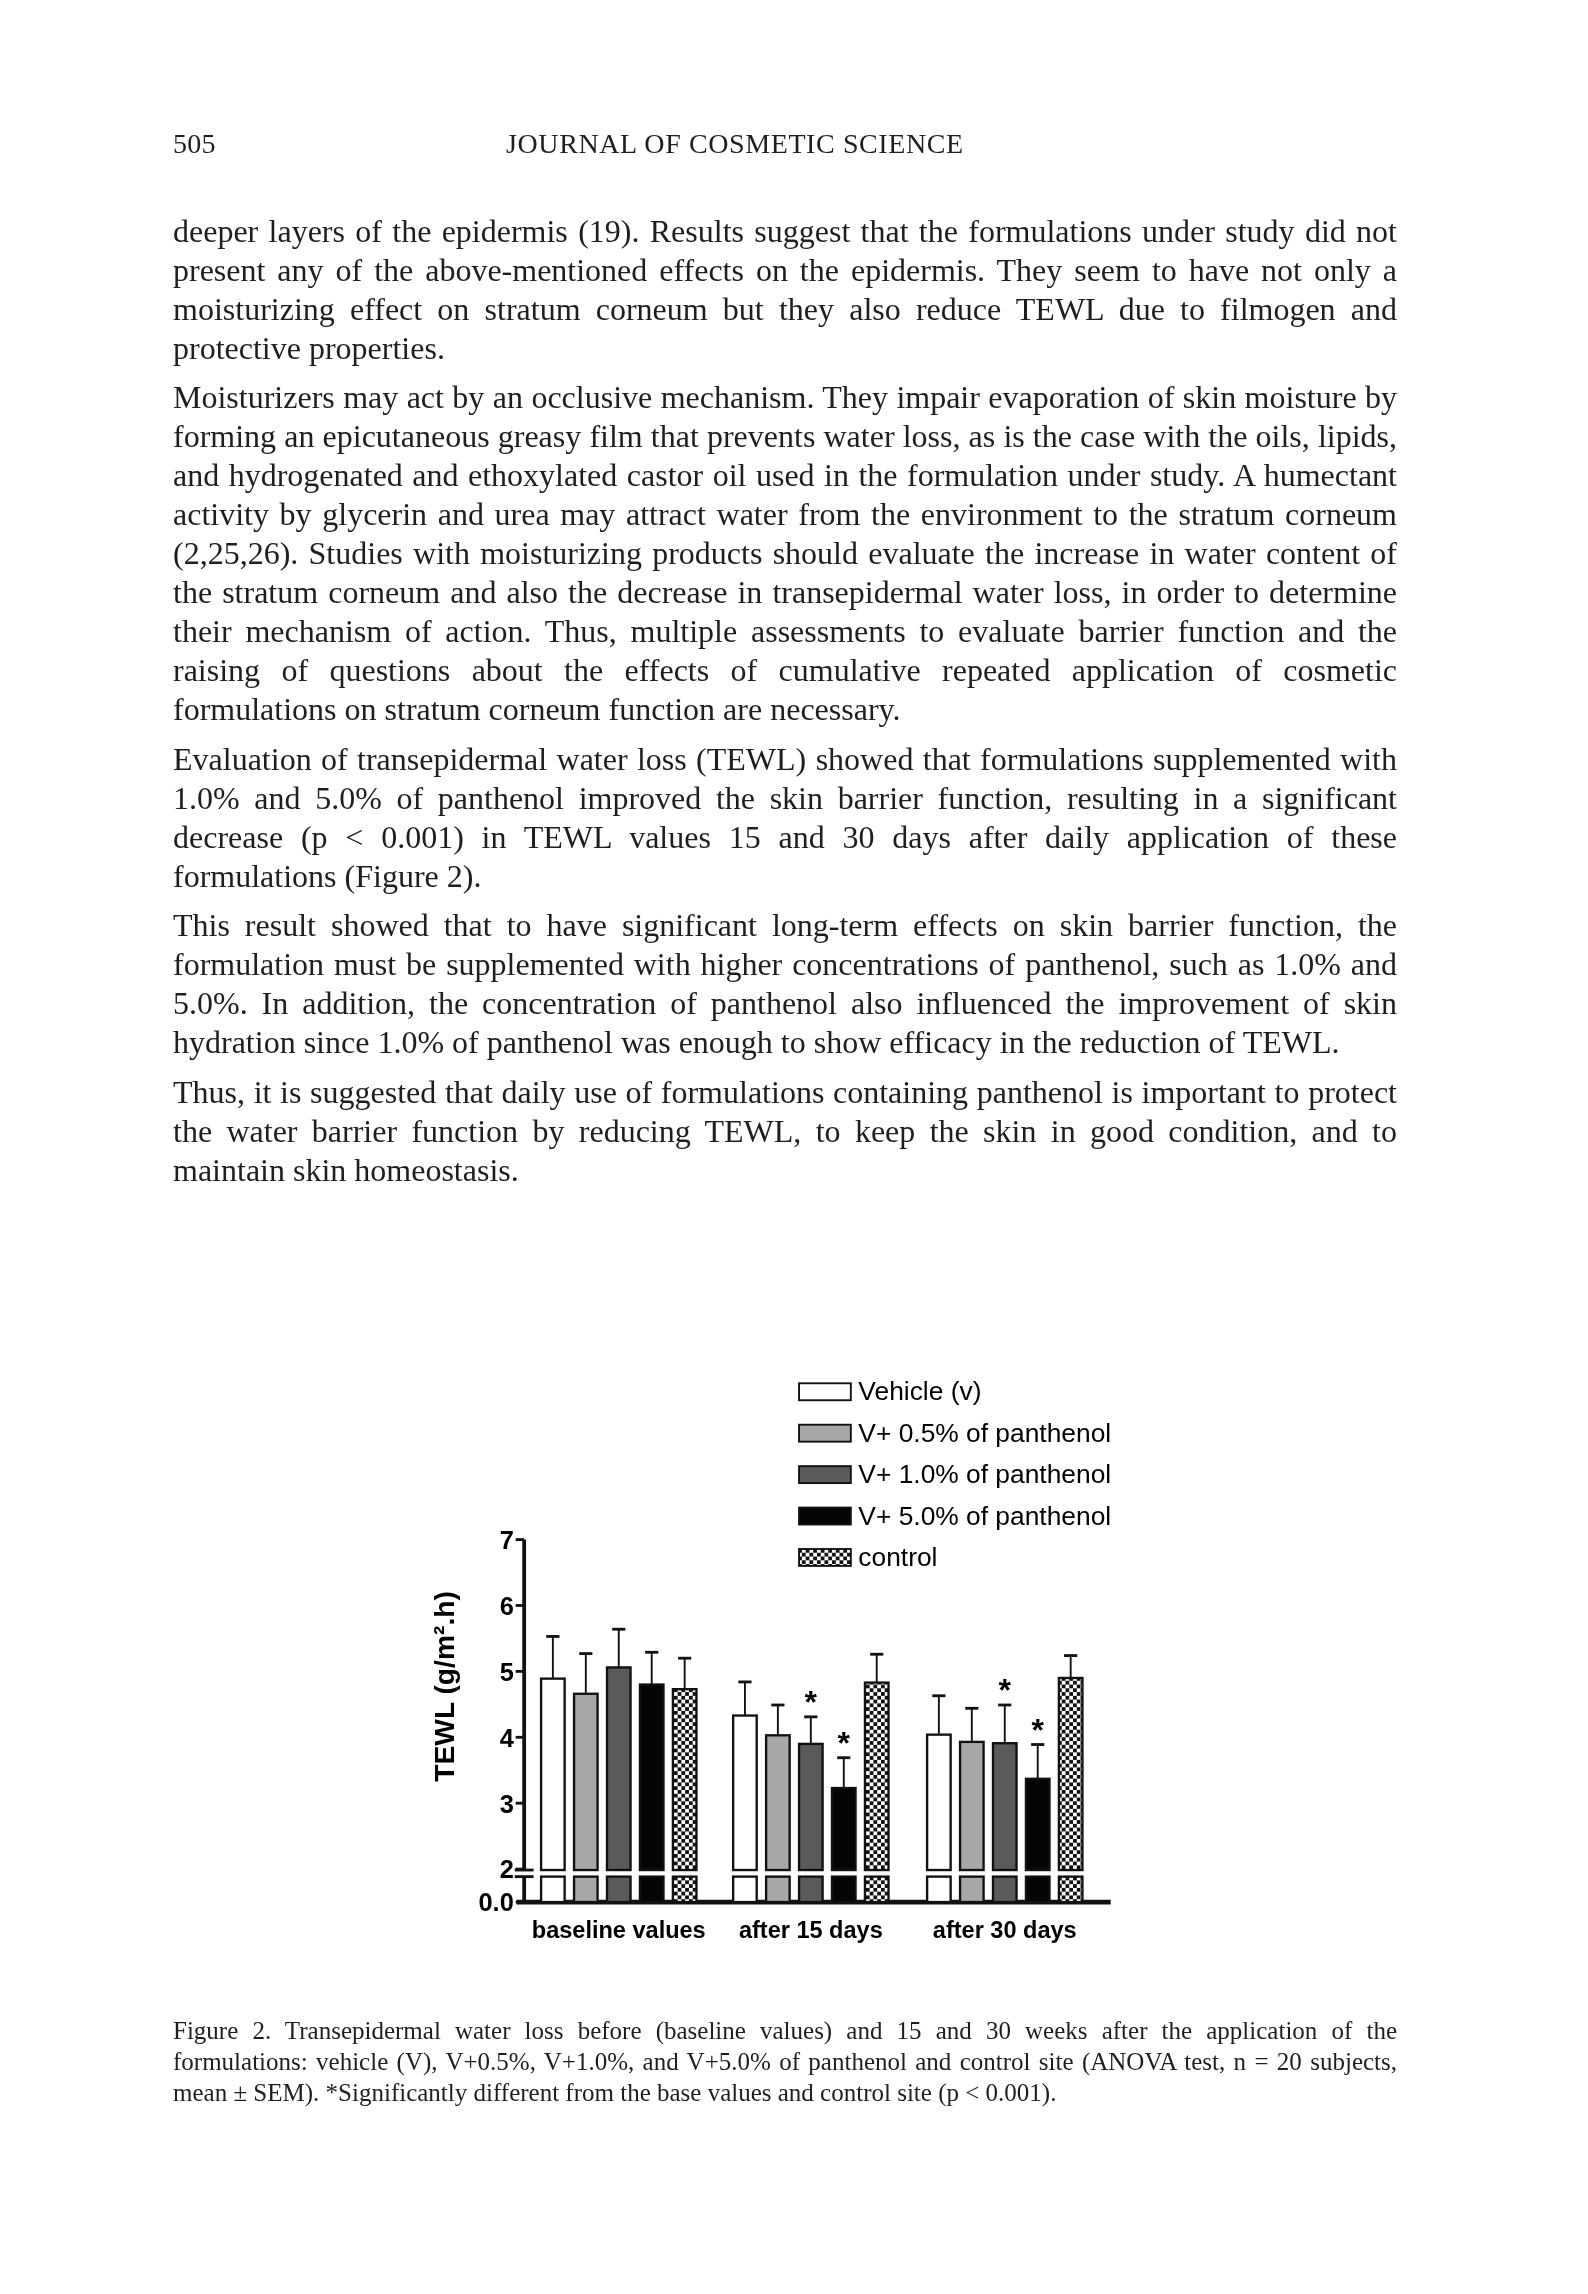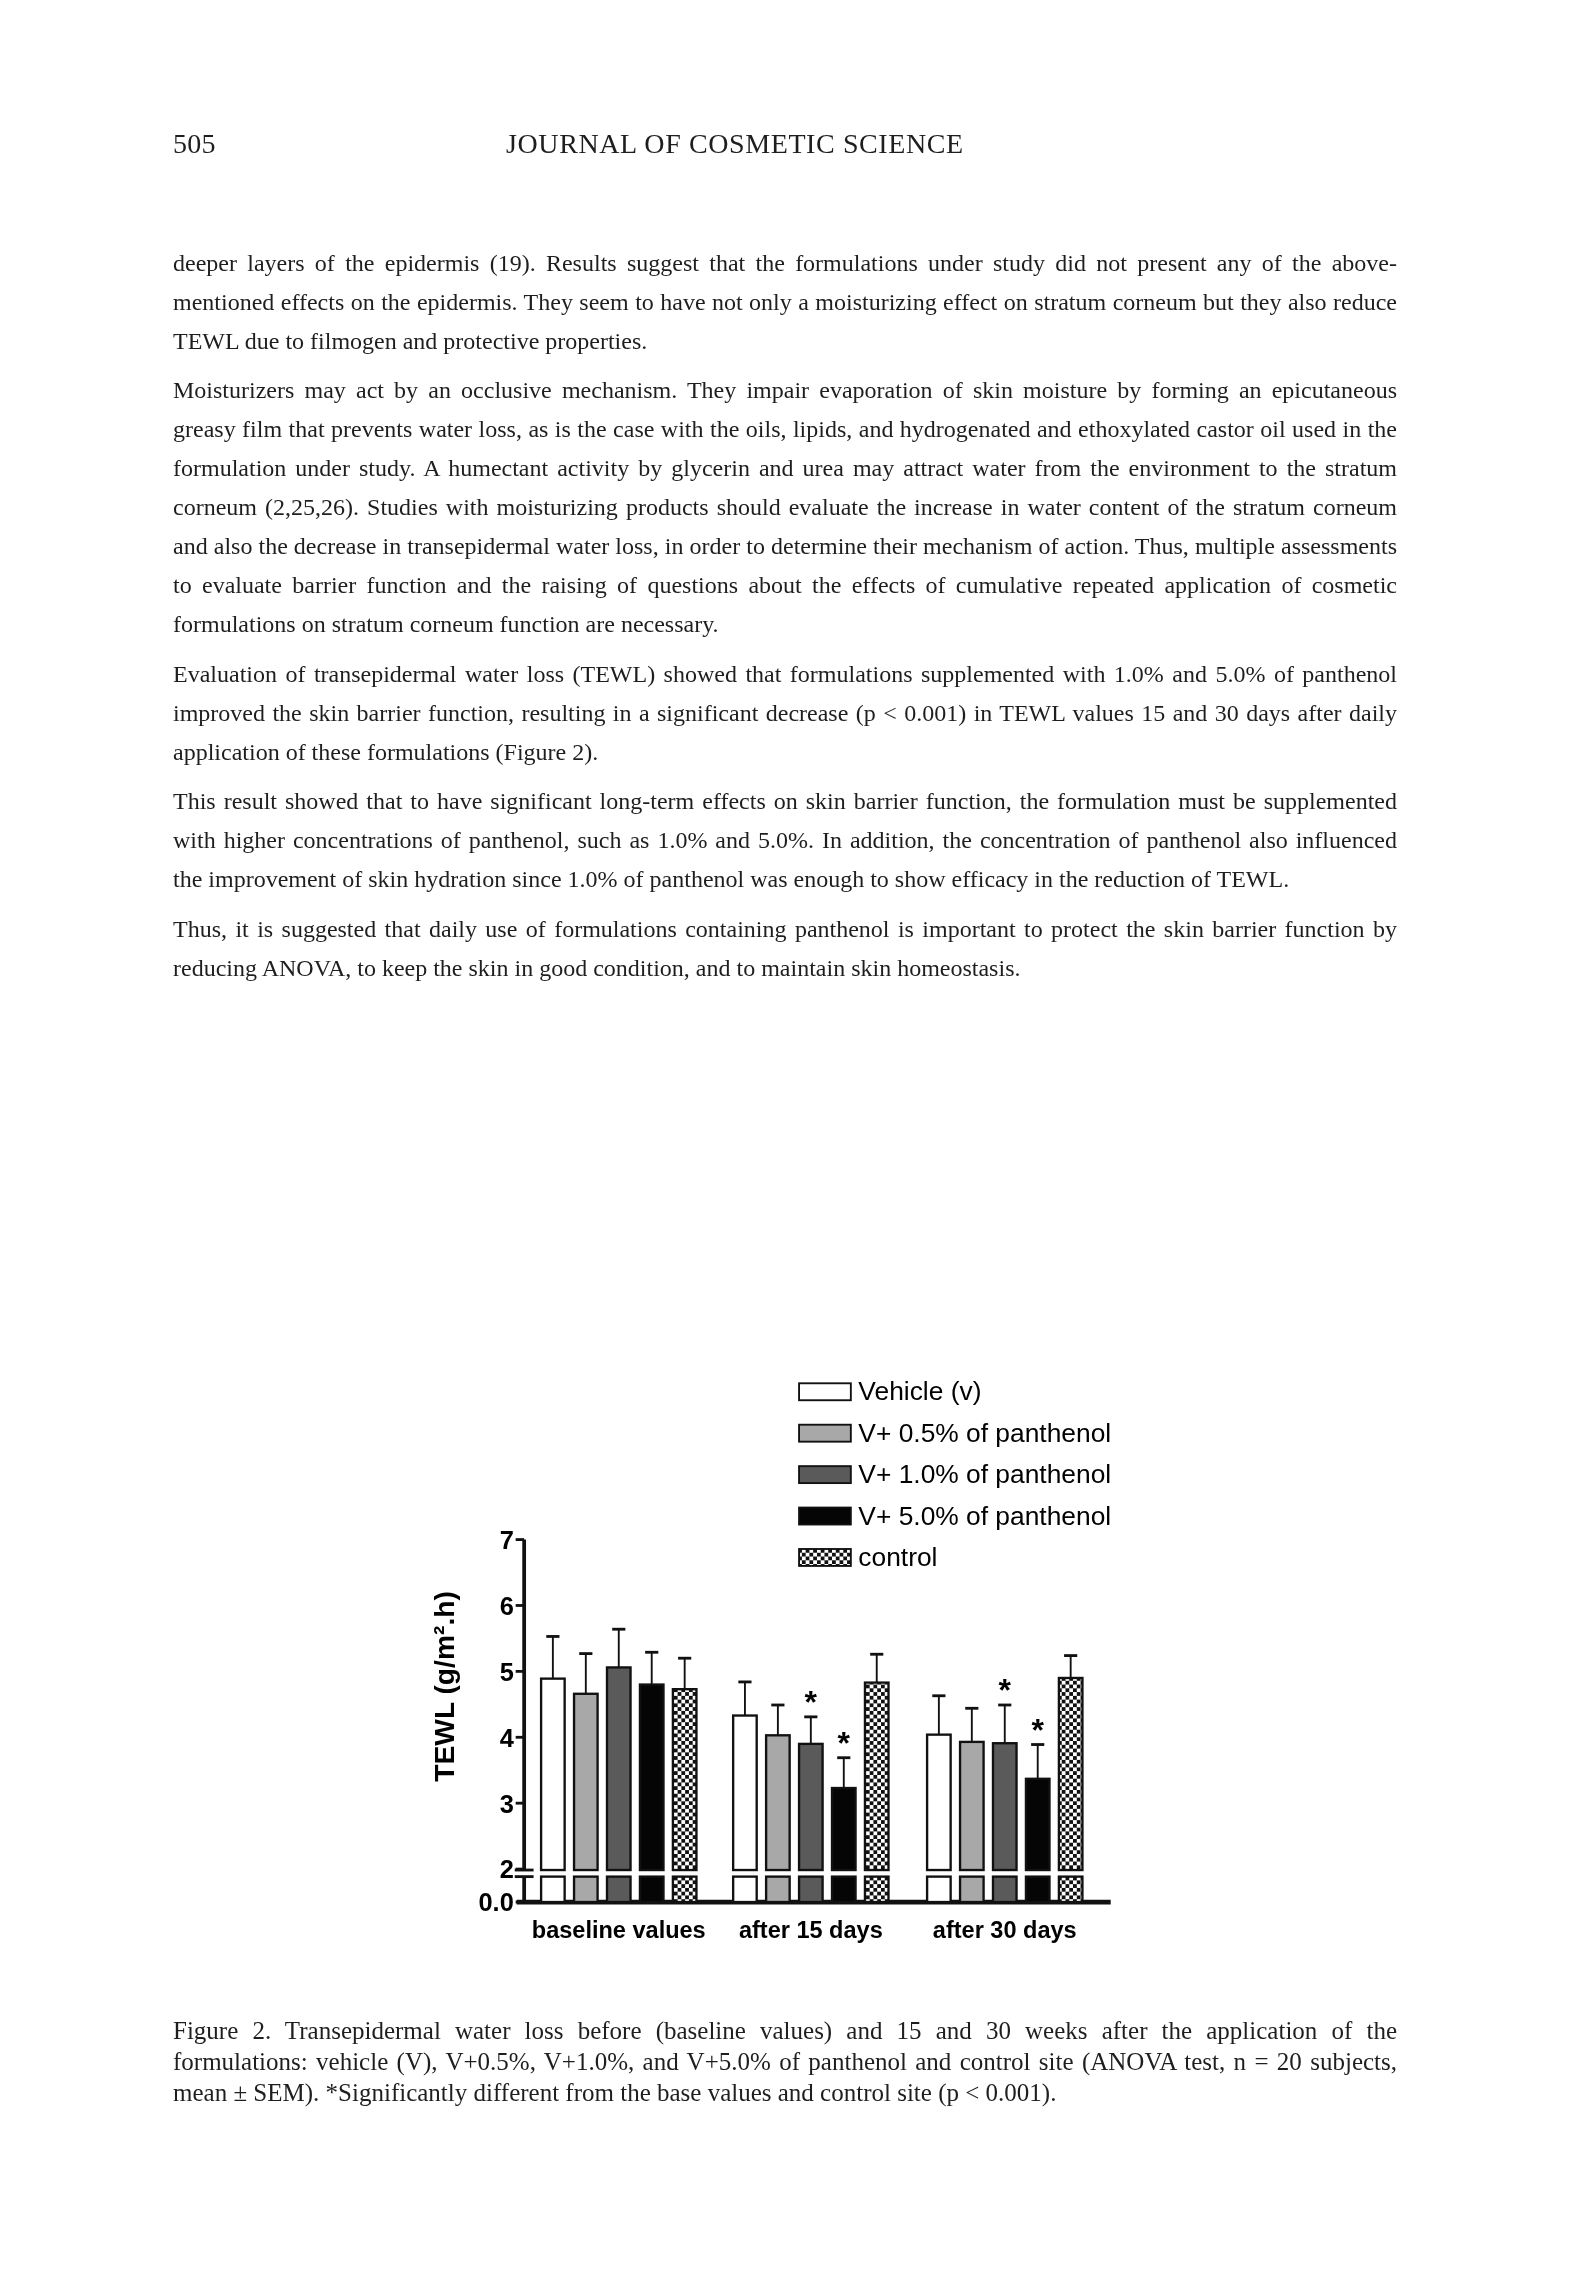--- a/index.html
+++ b/index.html
@@ -2,22 +2,22 @@
 <html style="font-size:15px"><head>
 <meta charset="utf-8">
 <style>
   html, body { margin: 0; padding: 0; background: #ffffff; }
   body { width: 1589px; height: 2295px; position: relative; overflow: hidden;
          font-family: "Liberation Serif", "DejaVu Serif", serif; color: #1e1e1e; }
   .header { position: absolute; top: 128px; left: 173px; width: 1224px; height: 38px;
             font-size: 28px; letter-spacing: 0.2px; }
   .page-num { position: absolute; left: 0; top: 0; }
   .journal { position: absolute; left: 333px; top: 0; letter-spacing: 0.6px; text-align: right; }
-  .body-text { position: absolute; left: 173px; top: 244px; width: 1224px;
-               font-size: 24px; line-height: 39px; text-align: justify; hyphens: manual; }
+  .body-text { position: absolute; left: 173px; top: 212px; width: 1224px;
+               font-size: 32px; line-height: 39px; text-align: justify; hyphens: manual; }
   .body-text p { margin: 0 0 10.4px 0; }
   .figure { position: absolute; left: 414px; top: 1368px; width: 772px; height: 603px; }
   .figure svg { display: block; }
   .caption { position: absolute; left: 173px; top: 2015px; width: 1224px;
              font-size: 25px; line-height: 31px; text-align: justify; }
   .caption .label { font-weight: normal; }
   svg text { font-family: "Liberation Sans", "DejaVu Sans", sans-serif; }
 </style>
 </head>
 <body>
@@ -25,21 +25,21 @@
 <div class="header">
   <span class="page-num">505</span>
   <span class="journal">JOURNAL OF COSMETIC SCIENCE</span>
 </div>
 
 <div class="body-text">
   <p>deeper layers of the epidermis (19). Results suggest that the formulations under study did not present any of the above-mentioned effects on the epidermis. They seem to have not only a moisturizing effect on stratum corneum but they also reduce TEWL due to filmogen and protective properties.</p>
   <p>Moisturizers may act by an occlusive mechanism. They impair evaporation of skin moisture by forming an epicutaneous greasy film that prevents water loss, as is the case with the oils, lipids, and hydrogenated and ethoxylated castor oil used in the formulation under study. A humectant activity by glycerin and urea may attract water from the environment to the stratum corneum (2,25,26). Studies with moisturizing products should evaluate the increase in water content of the stratum corneum and also the decrease in transepidermal water loss, in order to determine their mechanism of action. Thus, multiple assessments to evaluate barrier function and the raising of questions about the effects of cumulative repeated application of cosmetic formulations on stratum corneum function are necessary.</p>
   <p>Evaluation of transepidermal water loss (TEWL) showed that formulations supplemented with 1.0% and 5.0% of panthenol improved the skin barrier function, resulting in a significant decrease (p &lt; 0.001) in TEWL values 15 and 30 days after daily application of these formulations (Figure 2).</p>
   <p>This result showed that to have significant long-term effects on skin barrier function, the formulation must be supplemented with higher concentrations of panthenol, such as 1.0% and 5.0%. In addition, the concentration of panthenol also influenced the improvement of skin hydration since 1.0% of panthenol was enough to show efficacy in the reduction of TEWL.</p>
-  <p>Thus, it is suggested that daily use of formulations containing panthenol is important to protect the skin barrier function by reducing ANOVA, to keep the skin in good condition, and to maintain skin homeostasis.</p>
+  <p>Thus, it is suggested that daily use of formulations containing panthenol is important to protect the water barrier function by reducing TEWL, to keep the skin in good condition, and to maintain skin homeostasis.</p>
 </div>
 
 <div class="figure">
   <svg id="chart" width="772" height="603" viewBox="0 0 820 640">
     <defs>
       <pattern id="checker" width="8" height="8" patternUnits="userSpaceOnUse">
         <rect width="8" height="8" fill="#ffffff"></rect>
         <rect width="4" height="4" fill="#111111"></rect>
         <rect x="4" y="4" width="4" height="4" fill="#111111"></rect>
       </pattern>

